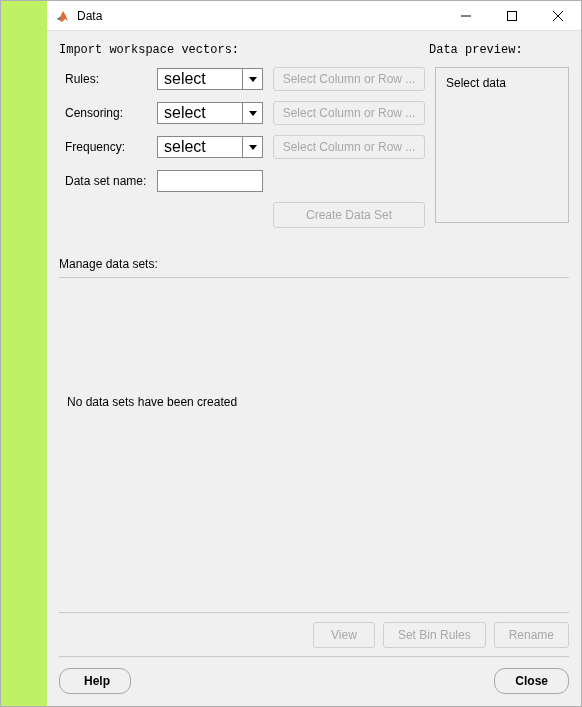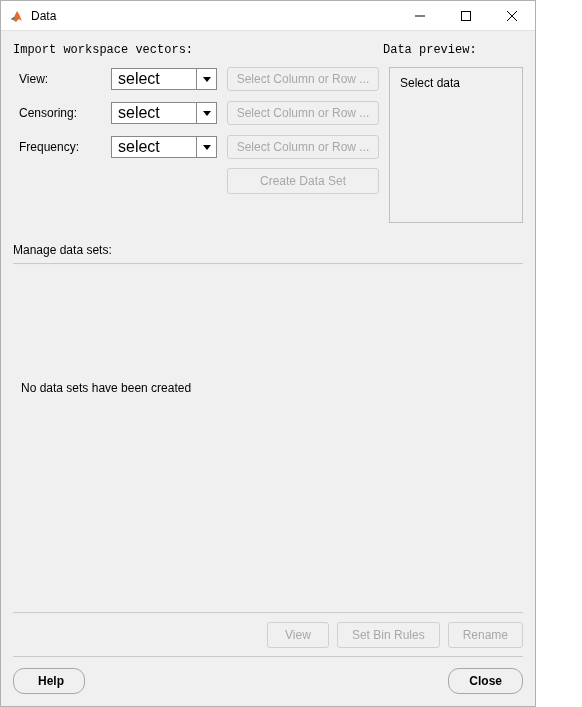--- a/index.html
+++ b/index.html
@@ -5,26 +5,27 @@
     * { box-sizing: border-box; margin: 0; padding: 0; }
     body {
       font-family: "Segoe UI", Arial, sans-serif;
       font-size: 12px;
       background: #ffffff;
       width: 582px;
       height: 707px;
       overflow: hidden;
     }
     .window {
-      width: 536px;
+      width: 582px;
       height: 707px;
       border: 1px solid #b0b0b0;
       display: flex;
       flex-direction: column;
       background: #bef264;
+      padding-left: 46px;
     }
     .titlebar {
       height: 30px;
       background: #ffffff;
       display: flex;
       align-items: center;
       padding: 0 0 0 8px;
       border-bottom: 1px solid #e0e0e0;
     }
     .titlebar-icon {
@@ -259,21 +260,21 @@
   <div class="content">
     <div class="top-headers">
       <div class="left-h">Import workspace vectors:</div>
       <div class="right-h">Data preview:</div>
     </div>
 
     <div class="import-area">
       <div class="import-left">
 
         <div class="form-row">
-          <div class="form-label">View:</div>
+          <div class="form-label">Rules:</div>
           <div class="select-wrap">
             <div class="select-text">select</div>
             <div class="select-arrow">
               <svg viewBox="0 0 8 5">
                   <path d="M0 0 L8 0 L4 5 Z" fill="#000"></path>
                 </svg>
             </div>
           </div>
           <div class="col-btn">Select Column or Row ...</div>
         </div>
@@ -297,20 +298,24 @@
             <div class="select-text">select</div>
             <div class="select-arrow">
               <svg viewBox="0 0 8 5">
                   <path d="M0 0 L8 0 L4 5 Z" fill="#000"></path>
                 </svg>
             </div>
           </div>
           <div class="col-btn">Select Column or Row ...</div>
         </div>
 
+        <div class="form-row">
+          <div class="form-label">Data set name:</div>
+          <input type="text" class="text-input" value="" style="">
+        </div>
 
         <div class="form-row" style="margin-top:6px;">
           <div class="create-btn">Create Data Set</div>
         </div>
 
       </div>
 
       <div class="preview-box">
         <div>Select data</div>
       </div>

